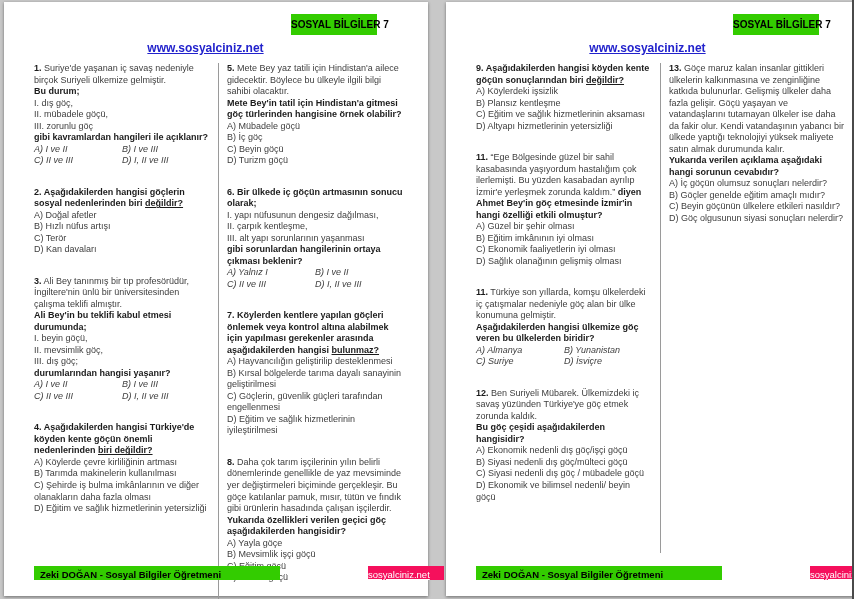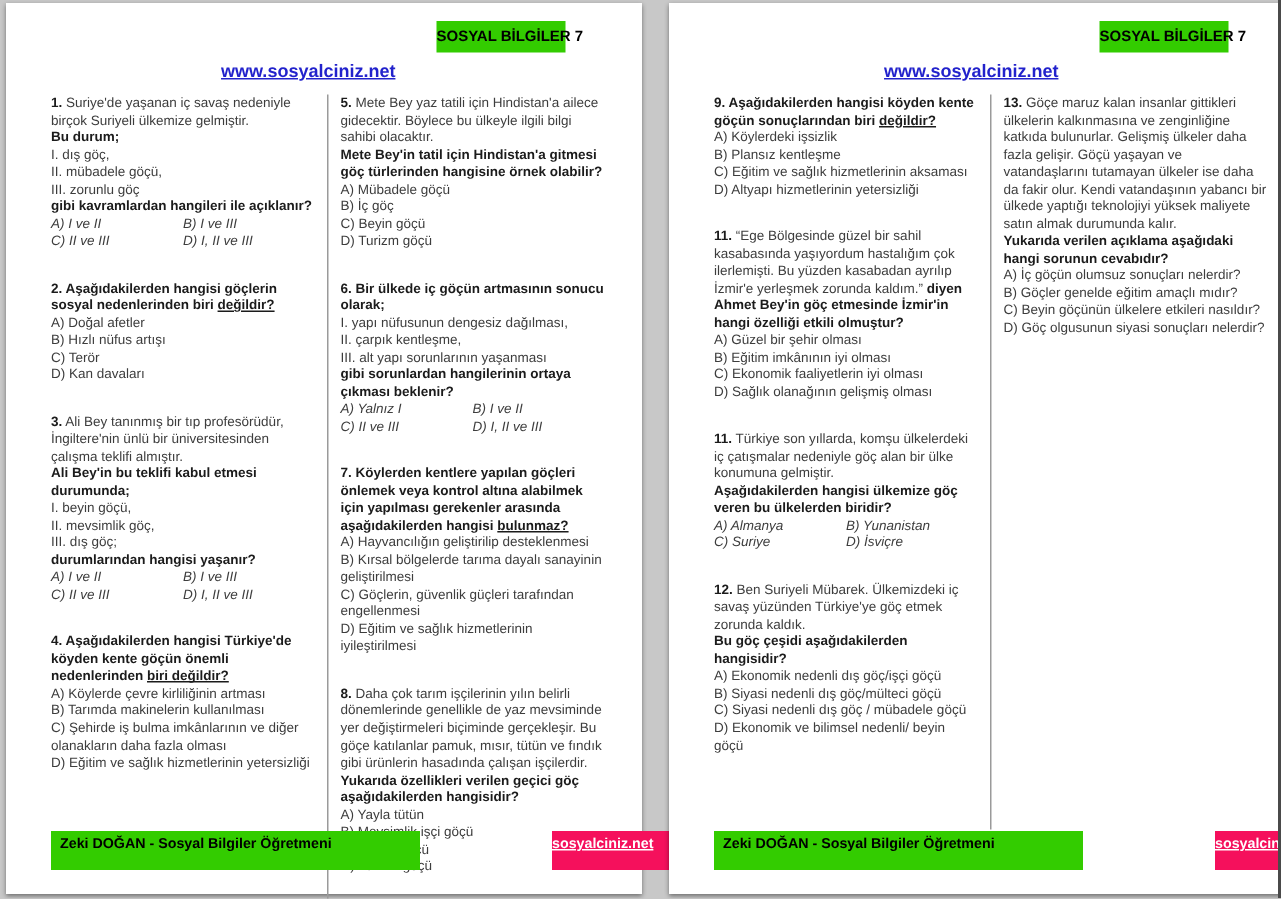--- a/index.html
+++ b/index.html
@@ -37,30 +37,30 @@
   .divider{width:1px;background:#9a9a9a;margin:0 8px;}
   .question{margin-bottom:20px;font-size:9px;line-height:1.28;}
   .q-text{margin:0;}
   .seg-n{color:#3d3d3d;}
   .seg-b{color:#1b1b1b;font-weight:bold;}
   .seg-u{text-decoration:underline;}
   .opts-list .opt{color:#3d3d3d;}
   .opts-grid{display:grid;grid-template-columns:88px 1fr;color:#3d3d3d;font-style:italic;}
   .footer-row{
     position:absolute;left:30px;right:24px;bottom:16px;
-    display:flex;height:26px;gap:44px;
+    display:flex;height:14px;gap:44px;
   }
   .footer-author{
     flex:0 0 246px;background:#33cc00;color:#000000;font-weight:bold;
     font-size:9.5px;line-height:17px;padding-left:6px;box-sizing:border-box;
     white-space:nowrap;overflow:hidden;
   }
   .footer-gap{width:3px;}
   .footer-site{
-    flex:1;background:#f5105c;color:#ffffff;font-weight:bold;
+    flex:1;background:#f5105c;color:#ffffff;font-weight:normal;
     font-size:9.5px;line-height:17px;text-align:right;padding-right:14px;
     text-decoration:underline;cursor:pointer;
   }
   .screen-right-edge{
     position:fixed;top:0;right:0;bottom:0;width:2px;background:#4a4a4a;
   }
 </style>
 </head>
 <body>
 
@@ -139,21 +139,21 @@
             <div class="opts-list">
               <div class="opt">A) Hayvancılığın geliştirilip desteklenmesi</div>
               <div class="opt">B) Kırsal bölgelerde tarıma dayalı sanayinin geliştirilmesi</div>
               <div class="opt">C) Göçlerin, güvenlik güçleri tarafından engellenmesi</div>
               <div class="opt">D) Eğitim ve sağlık hizmetlerinin iyileştirilmesi</div>
             </div>
           </div>
           <div class="question">
             <p class="q-text"><span class="seg-b">8.</span><span class="seg-n"> Daha çok tarım işçilerinin yılın belirli dönemlerinde genellikle de yaz mevsiminde yer değiştirmeleri biçiminde gerçekleşir. Bu göçe katılanlar pamuk, mısır, tütün ve fındık gibi ürünlerin hasadında çalışan işçilerdir.</span><br><span class="seg-b">Yukarıda özellikleri verilen geçici göç aşağıdakilerden hangisidir?</span><br></p>
             <div class="opts-list">
-              <div class="opt">A) Yayla tütün</div>
+              <div class="opt">A) Yayla göçe</div>
               <div class="opt">B) Mevsimlik işçi göçü</div>
               <div class="opt">C) Eğitim göçü</div>
               <div class="opt">D) Turizm göçü</div>
             </div>
           </div>
         </div>
     </div>
     <div class="footer-row">
       <div class="footer-author" style="background-color: rgb(51, 204, 0);">Zeki DOĞAN - Sosyal Bilgiler Öğretmeni</div>
       <div class="footer-gap"></div>

